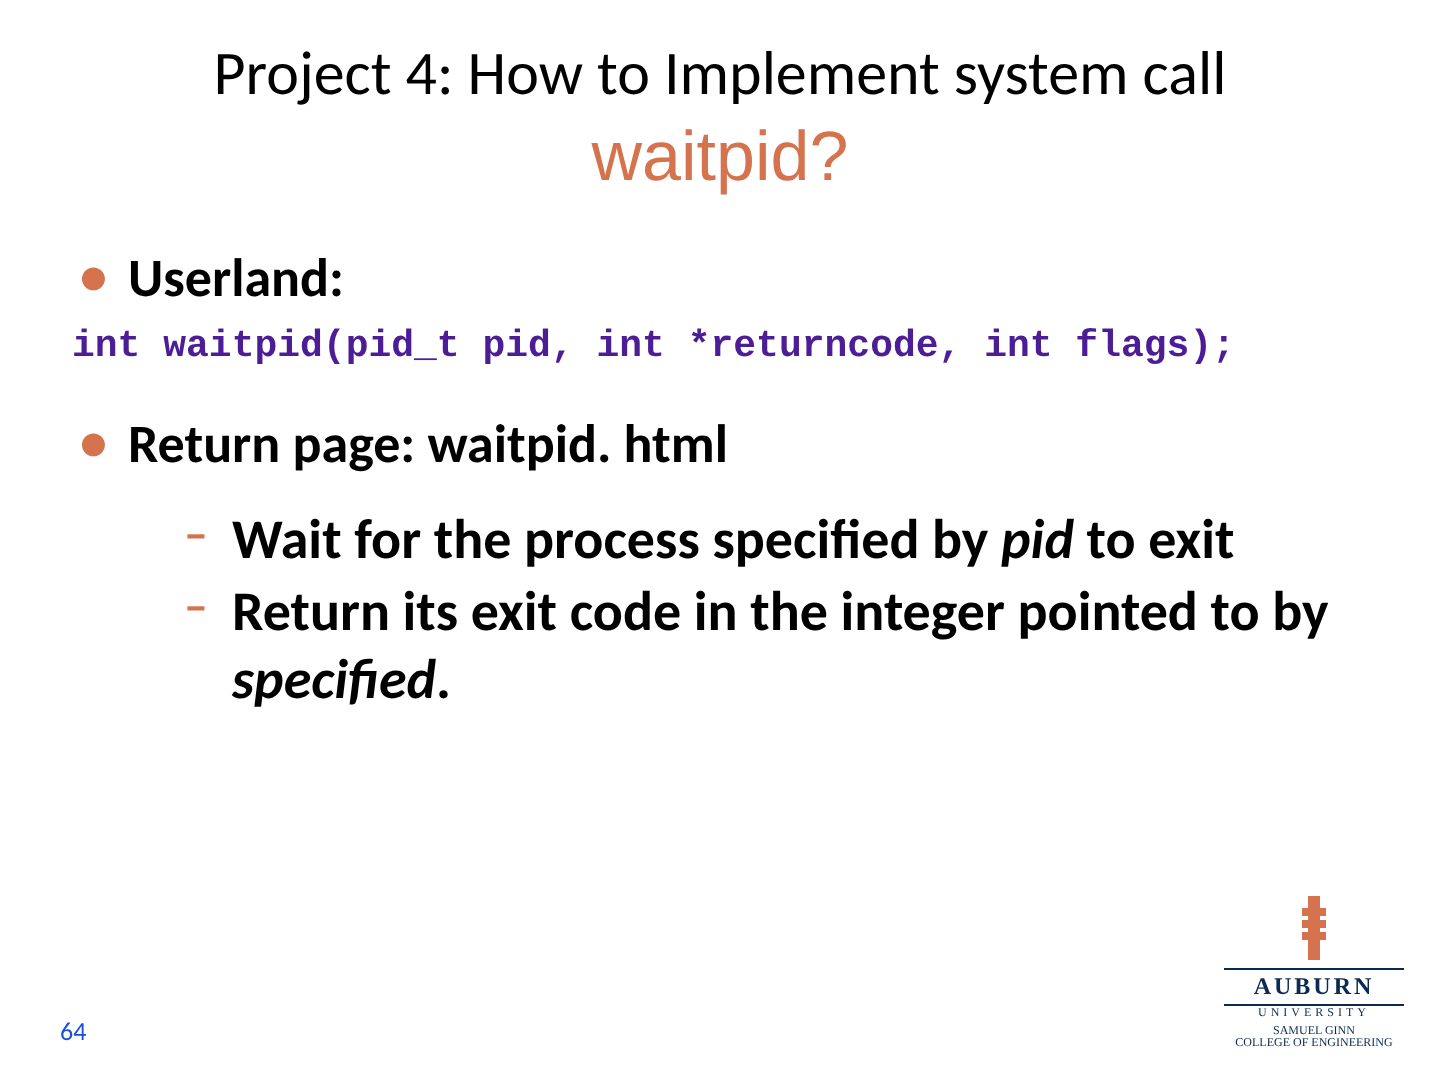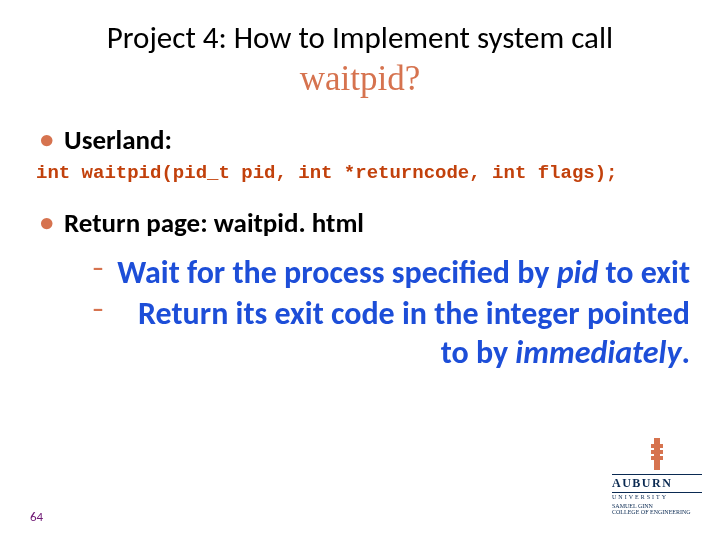--- a/index.html
+++ b/index.html
@@ -19,21 +19,21 @@
   }
   .title {
     text-align: center;
     font-size: 31px;
     font-weight: 400;
     line-height: 1.25;
     color: #000;
     margin-bottom: 22px;
   }
   .title .code {
-    font-family: Liberation Serif, serif;
+    font-family: Liberation Sans, sans-serif;
     color: #d6734f;
     font-size: 35px;
   }
   .body {
     padding-left: 6px;
     font-weight: bold;
   }
   ul.bullets {
     list-style: none;
   }
@@ -49,59 +49,59 @@
     position: absolute;
     left: 4px;
     top: 0;
     color: #d6734f;
     font-size: 27px;
     line-height: 1.15;
   }
   .codeblock {
     font-family: "Courier New", Courier, monospace;
     font-size: 19px;
-    color: #c2410c;
+    color: #4c1d95;
     margin: 6px 0 22px 0;
     white-space: pre;
   }
   .manual { margin-top: 2px; }
   ul.dashes {
     list-style: none;
     margin-top: 14px;
     padding-left: 28px;
   }
   ul.dashes > li {
     position: relative;
     padding-left: 24px;
-    font-size: 32px;
+    font-size: 28px;
     line-height: 1.23;
-    color: #1d4ed8;
+    color: #000000;
     margin-bottom: 2px;
-    text-align: right;
   }
   ul.dashes > li::before {
     content: "–";
     position: absolute;
     left: 0;
     top: 0;
     color: #d6734f;
     font-size: 24px;
   }
   .em { font-style: italic; }
   .page-num {
     position: absolute;
     left: 30px;
     bottom: 16px;
     font-size: 13px;
-    color: #701a75;
+    color: #1d4ed8;
   }
   .logo {
     position: absolute;
     right: 18px;
-    bottom: 24px;
+    bottom: 14px;
+    text-align: center;
     width: 90px;
   }
   .logo .tower {
     width: 14px;
     height: 34px;
     margin: 0 auto 2px auto;
     position: relative;
   }
   .logo .tower::before {
     content: "";
@@ -164,21 +164,21 @@
 
     <ul class="bullets manual">
       <li>
         <span>Return page: waitpid. html</span>
 
         <ul class="dashes">
           <li>
             <span>Wait for the process specified by </span><span class="em">pid</span><span> to exit</span>
           </li>
           <li>
-            <span>Return its exit code in the integer pointed to by </span><span class="em">immediately</span><span>.</span>
+            <span>Return its exit code in the integer pointed to by </span><span class="em">specified</span><span>.</span>
           </li>
         </ul>
       </li>
     </ul>
   </div>
 
   <div class="page-num">64</div>
 
   <div class="logo">
     <div class="tower"></div>

